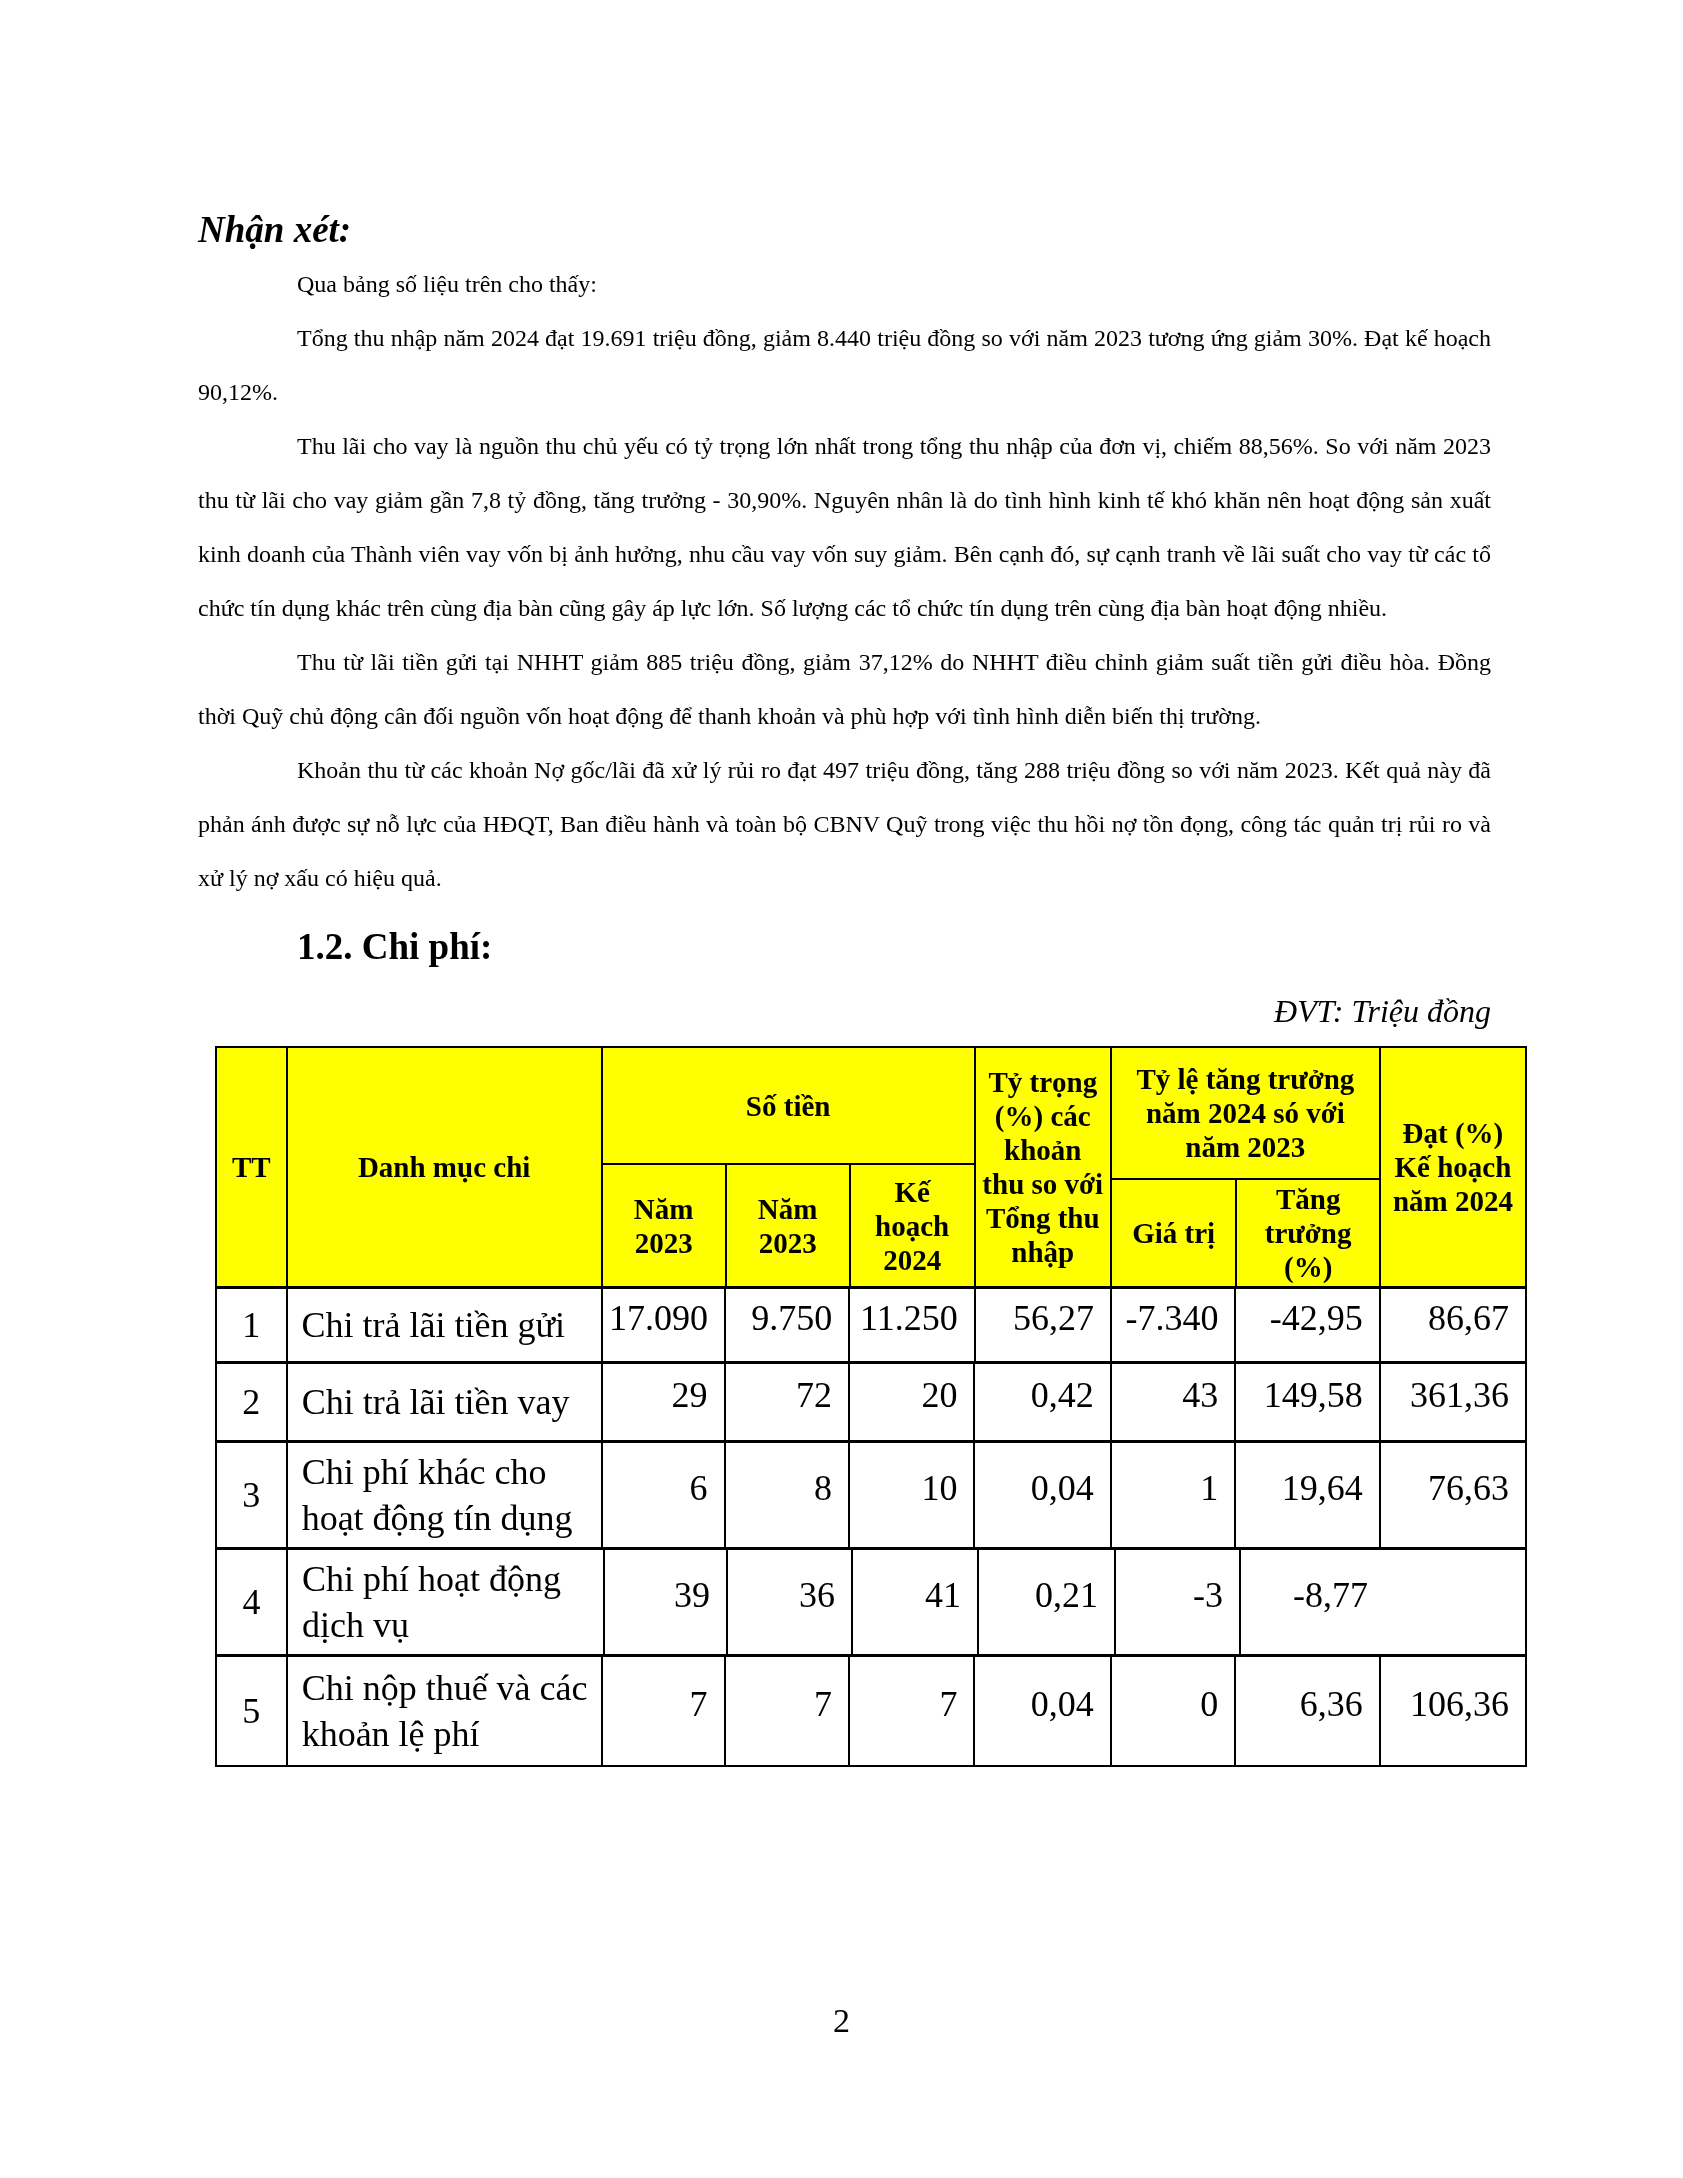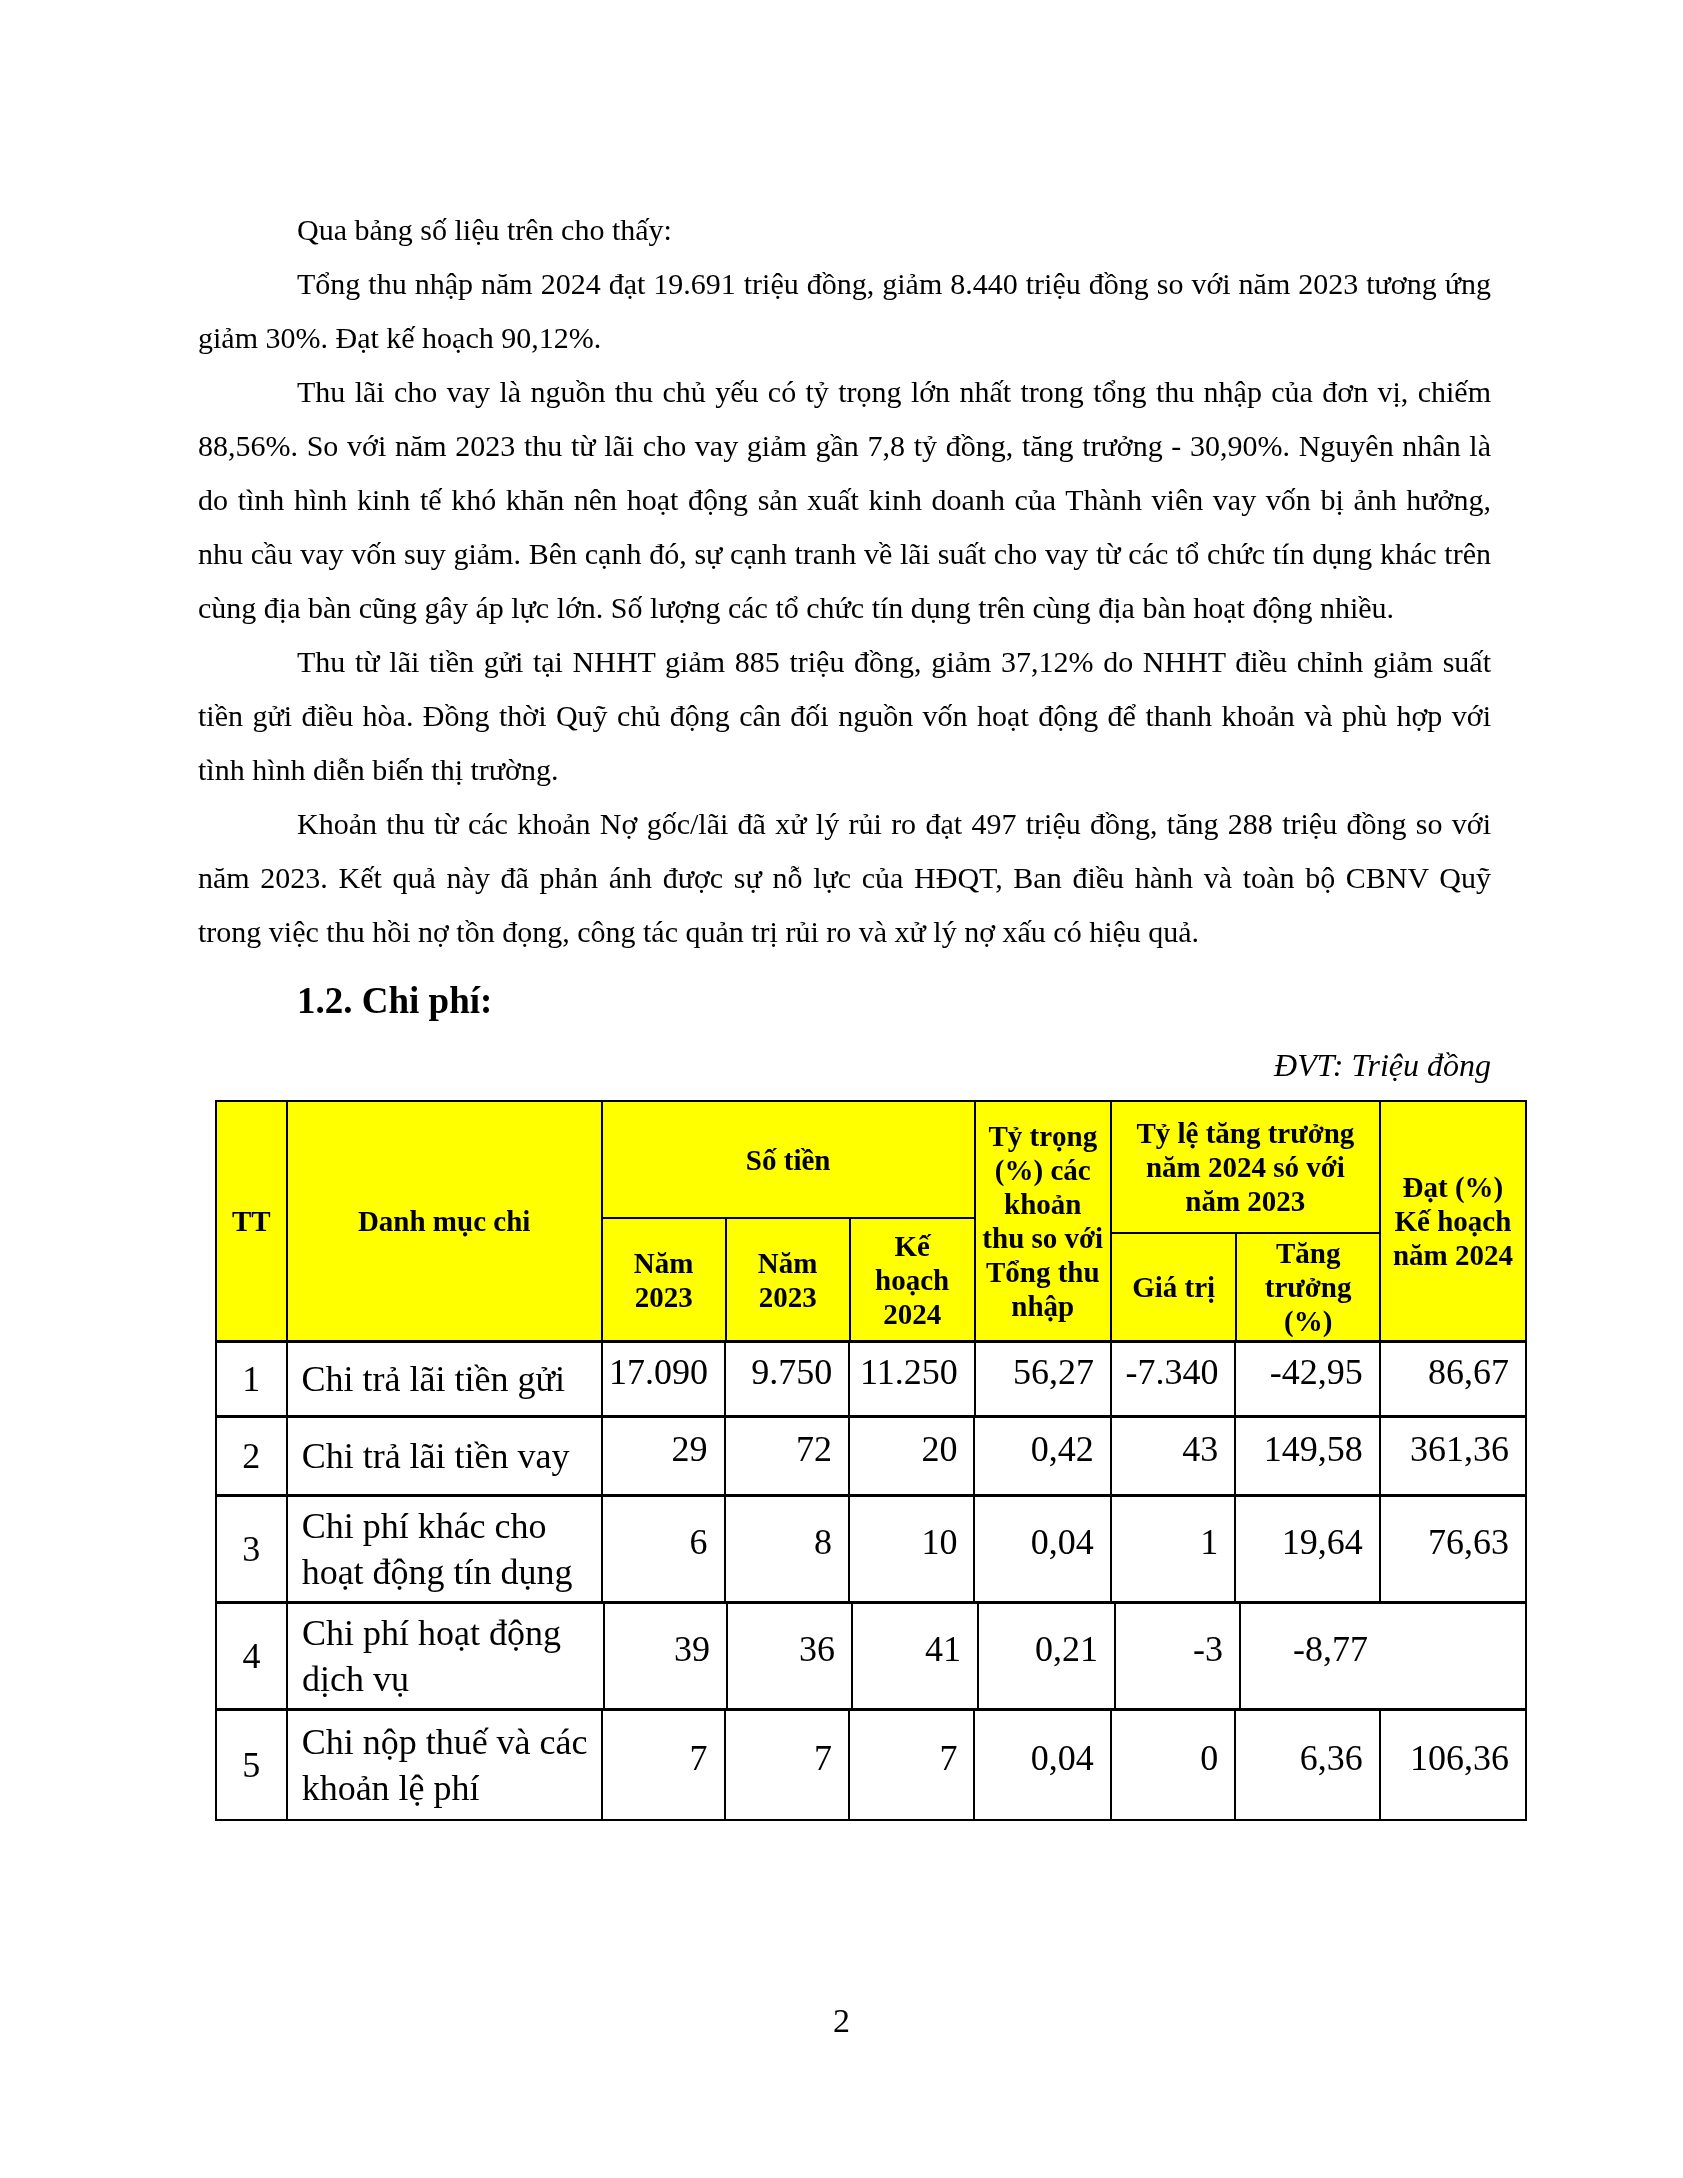--- a/index.html
+++ b/index.html
@@ -19,21 +19,21 @@
     top: 203px;
     width: 1293px;
   }
   .note-heading {
     font-size: 37px;
     line-height: 54px;
     font-weight: bold;
     font-style: italic;
   }
   .para {
-    font-size: 30px;
+    font-size: 24px;
     line-height: 54px;
     text-align: justify;
     text-indent: 99px;
   }
   .para.left { text-align: left; }
   .section-heading {
     font-size: 37px;
     line-height: 54px;
     font-weight: bold;
     text-indent: 99px;
@@ -136,20 +136,21 @@
     text-align: center;
     font-size: 34px;
   }
 </style>
 </head>
 <body>
 
 <div class="page">
   <div class="content">
 
+    <p class="note-heading">Nhận xét:</p>
     <p class="para left">Qua bảng số liệu trên cho thấy:</p>
     <p class="para">Tổng thu nhập năm 2024 đạt 19.691 triệu đồng, giảm 8.440 triệu đồng so với năm 2023 tương ứng giảm 30%. Đạt kế hoạch 90,12%.</p>
     <p class="para">Thu lãi cho vay là nguồn thu chủ yếu có tỷ trọng lớn nhất trong tổng thu nhập của đơn vị, chiếm 88,56%. So với năm 2023 thu từ lãi cho vay giảm gần 7,8 tỷ đồng, tăng trưởng - 30,90%. Nguyên nhân là do tình hình kinh tế khó khăn nên hoạt động sản xuất kinh doanh của Thành viên vay vốn bị ảnh hưởng, nhu cầu vay vốn suy giảm. Bên cạnh đó, sự cạnh tranh về lãi suất cho vay từ các tổ chức tín dụng khác trên cùng địa bàn cũng gây áp lực lớn. Số lượng các tổ chức tín dụng trên cùng địa bàn hoạt động nhiều.</p>
     <p class="para">Thu từ lãi tiền gửi tại NHHT giảm 885 triệu đồng, giảm 37,12% do NHHT điều chỉnh giảm suất tiền gửi điều hòa. Đồng thời Quỹ chủ động cân đối nguồn vốn hoạt động để thanh khoản và phù hợp với tình hình diễn biến thị trường.</p>
     <p class="para">Khoản thu từ các khoản Nợ gốc/lãi đã xử lý rủi ro đạt 497 triệu đồng, tăng 288 triệu đồng so với năm 2023. Kết quả này đã phản ánh được sự nỗ lực của HĐQT, Ban điều hành và toàn bộ CBNV Quỹ trong việc thu hồi nợ tồn đọng, công tác quản trị rủi ro và xử lý nợ xấu có hiệu quả.</p>
 
     <p class="section-heading">1.2. Chi phí:</p>
     <p class="unit-note">ĐVT: Triệu đồng</p>
 
     <div class="etable">

